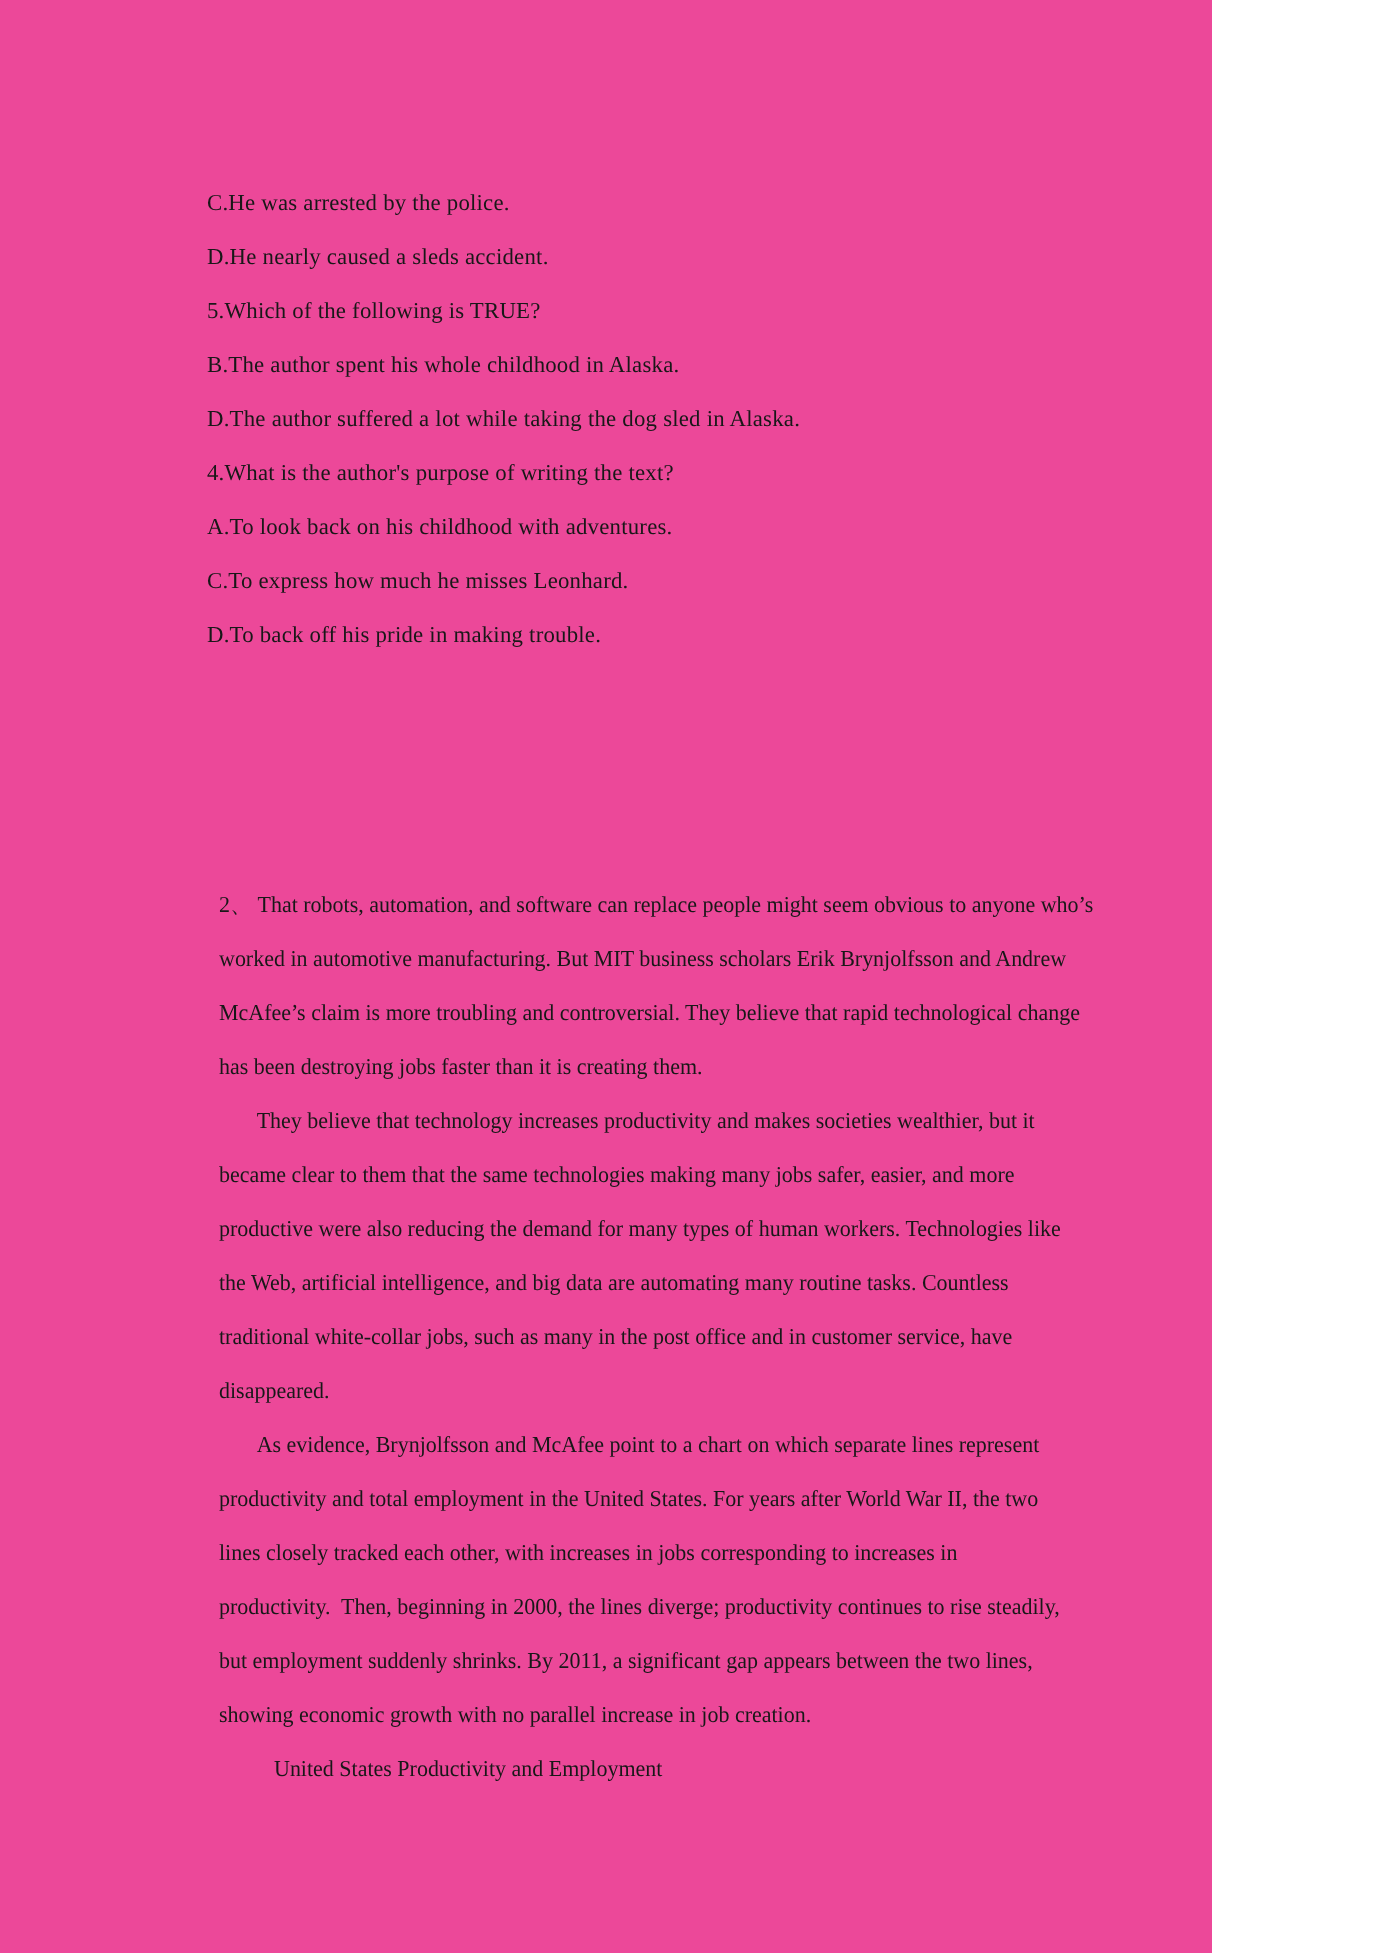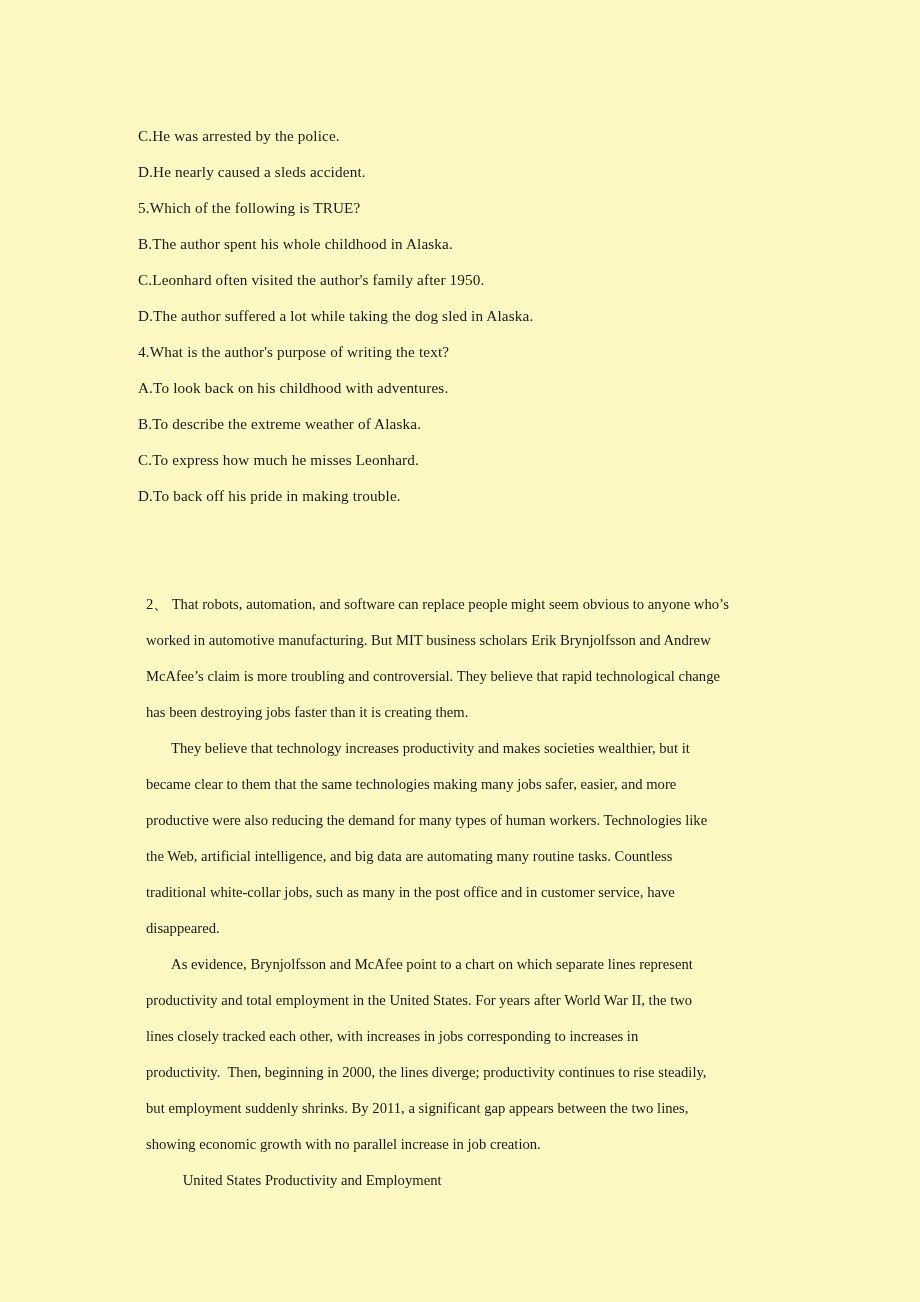--- a/index.html
+++ b/index.html
@@ -15,23 +15,23 @@
     overflow: hidden;
     font-family: "Liberation Serif", "DejaVu Serif", serif;
     color: #1a1a1a;
     -webkit-font-smoothing: antialiased;
   }
 
   .page {
     position: absolute;
     left: 0;
     top: 0;
-    width: 920px;
+    width: 808px;
     height: 1302px;
-    background: #fef9c3;
+    background: #ec4899;
   }
 
   
   .qa-block {
     position: absolute;
     left: 138px;
     top: 118px;
     width: 700px;
   }
   .qa-line {
@@ -66,25 +66,23 @@
 </head>
 <body>
 
 <div class="page">
 
   <div class="qa-block">
     <div class="qa-line">C.He was arrested by the police.</div>
     <div class="qa-line">D.He nearly caused a sleds accident.</div>
     <div class="qa-line">5.Which of the following is TRUE?</div>
     <div class="qa-line">B.The author spent his whole childhood in Alaska.</div>
-    <div class="qa-line">C.Leonhard often visited the author's family after 1950.</div>
     <div class="qa-line">D.The author suffered a lot while taking the dog sled in Alaska.</div>
     <div class="qa-line">4.What is the author's purpose of writing the text?</div>
     <div class="qa-line">A.To look back on his childhood with adventures.</div>
-    <div class="qa-line">B.To describe the extreme weather of Alaska.</div>
     <div class="qa-line">C.To express how much he misses Leonhard.</div>
     <div class="qa-line">D.To back off his pride in making trouble.</div>
   </div>
 
   <div class="passage">
     <div class="p-line">2、 That robots, automation, and software can replace people might seem obvious to anyone who’s</div>
     <div class="p-line">worked in automotive manufacturing. But MIT business scholars Erik Brynjolfsson and Andrew</div>
     <div class="p-line">McAfee’s claim is more troubling and controversial. They believe that rapid technological change</div>
     <div class="p-line">has been destroying jobs faster than it is creating them.</div>
 

